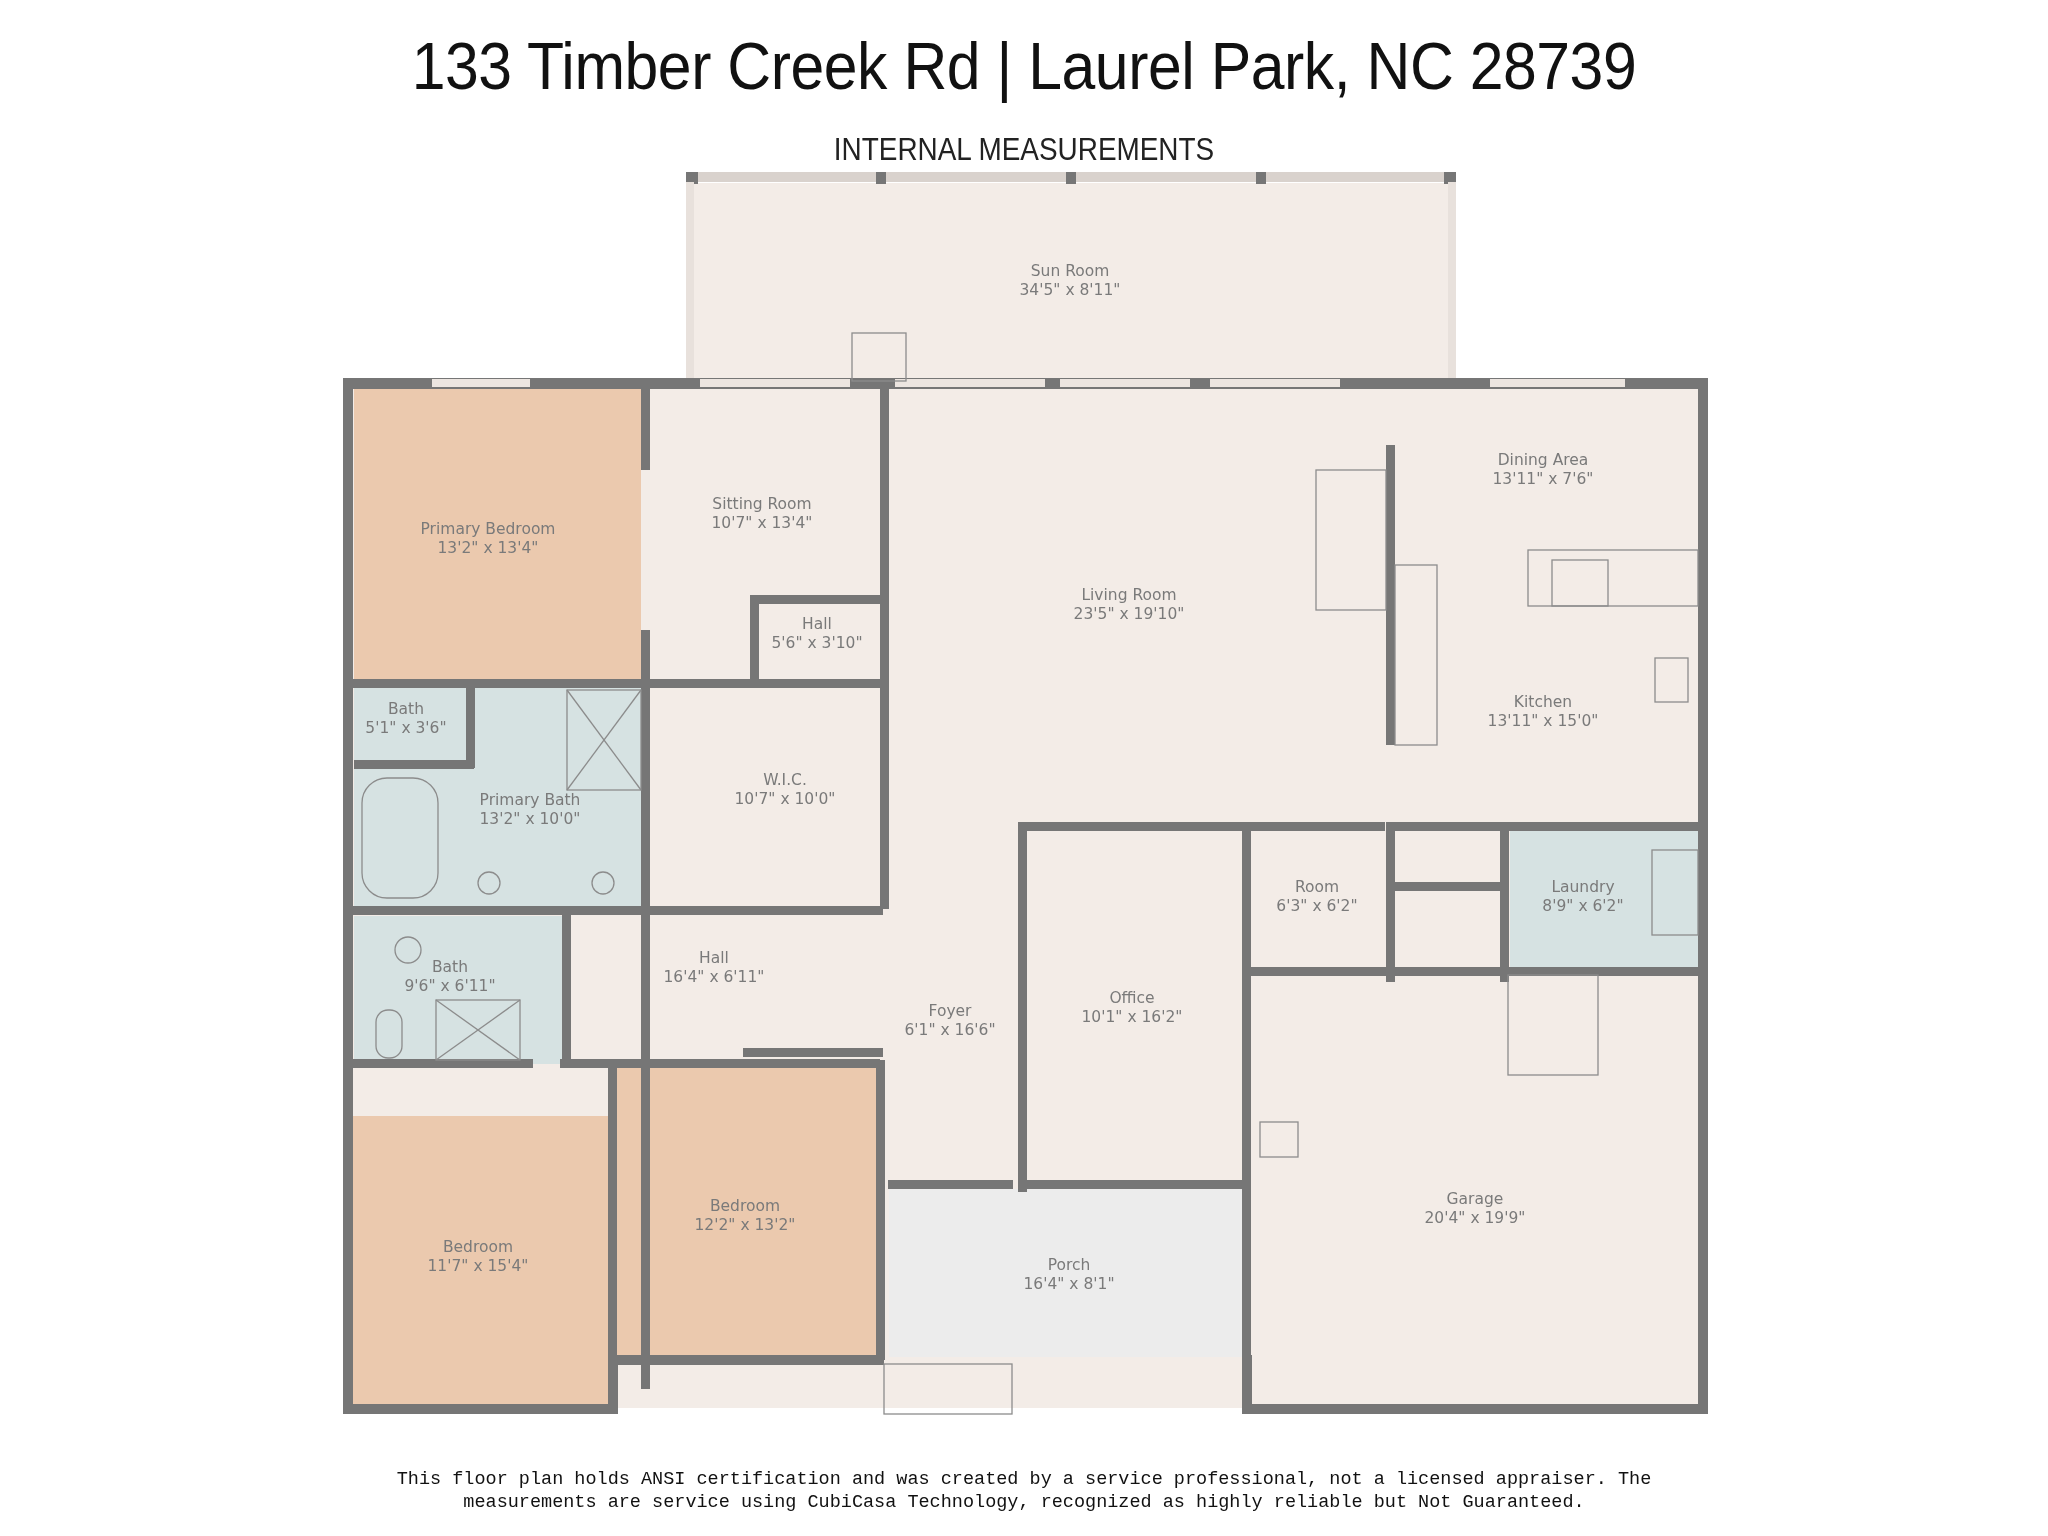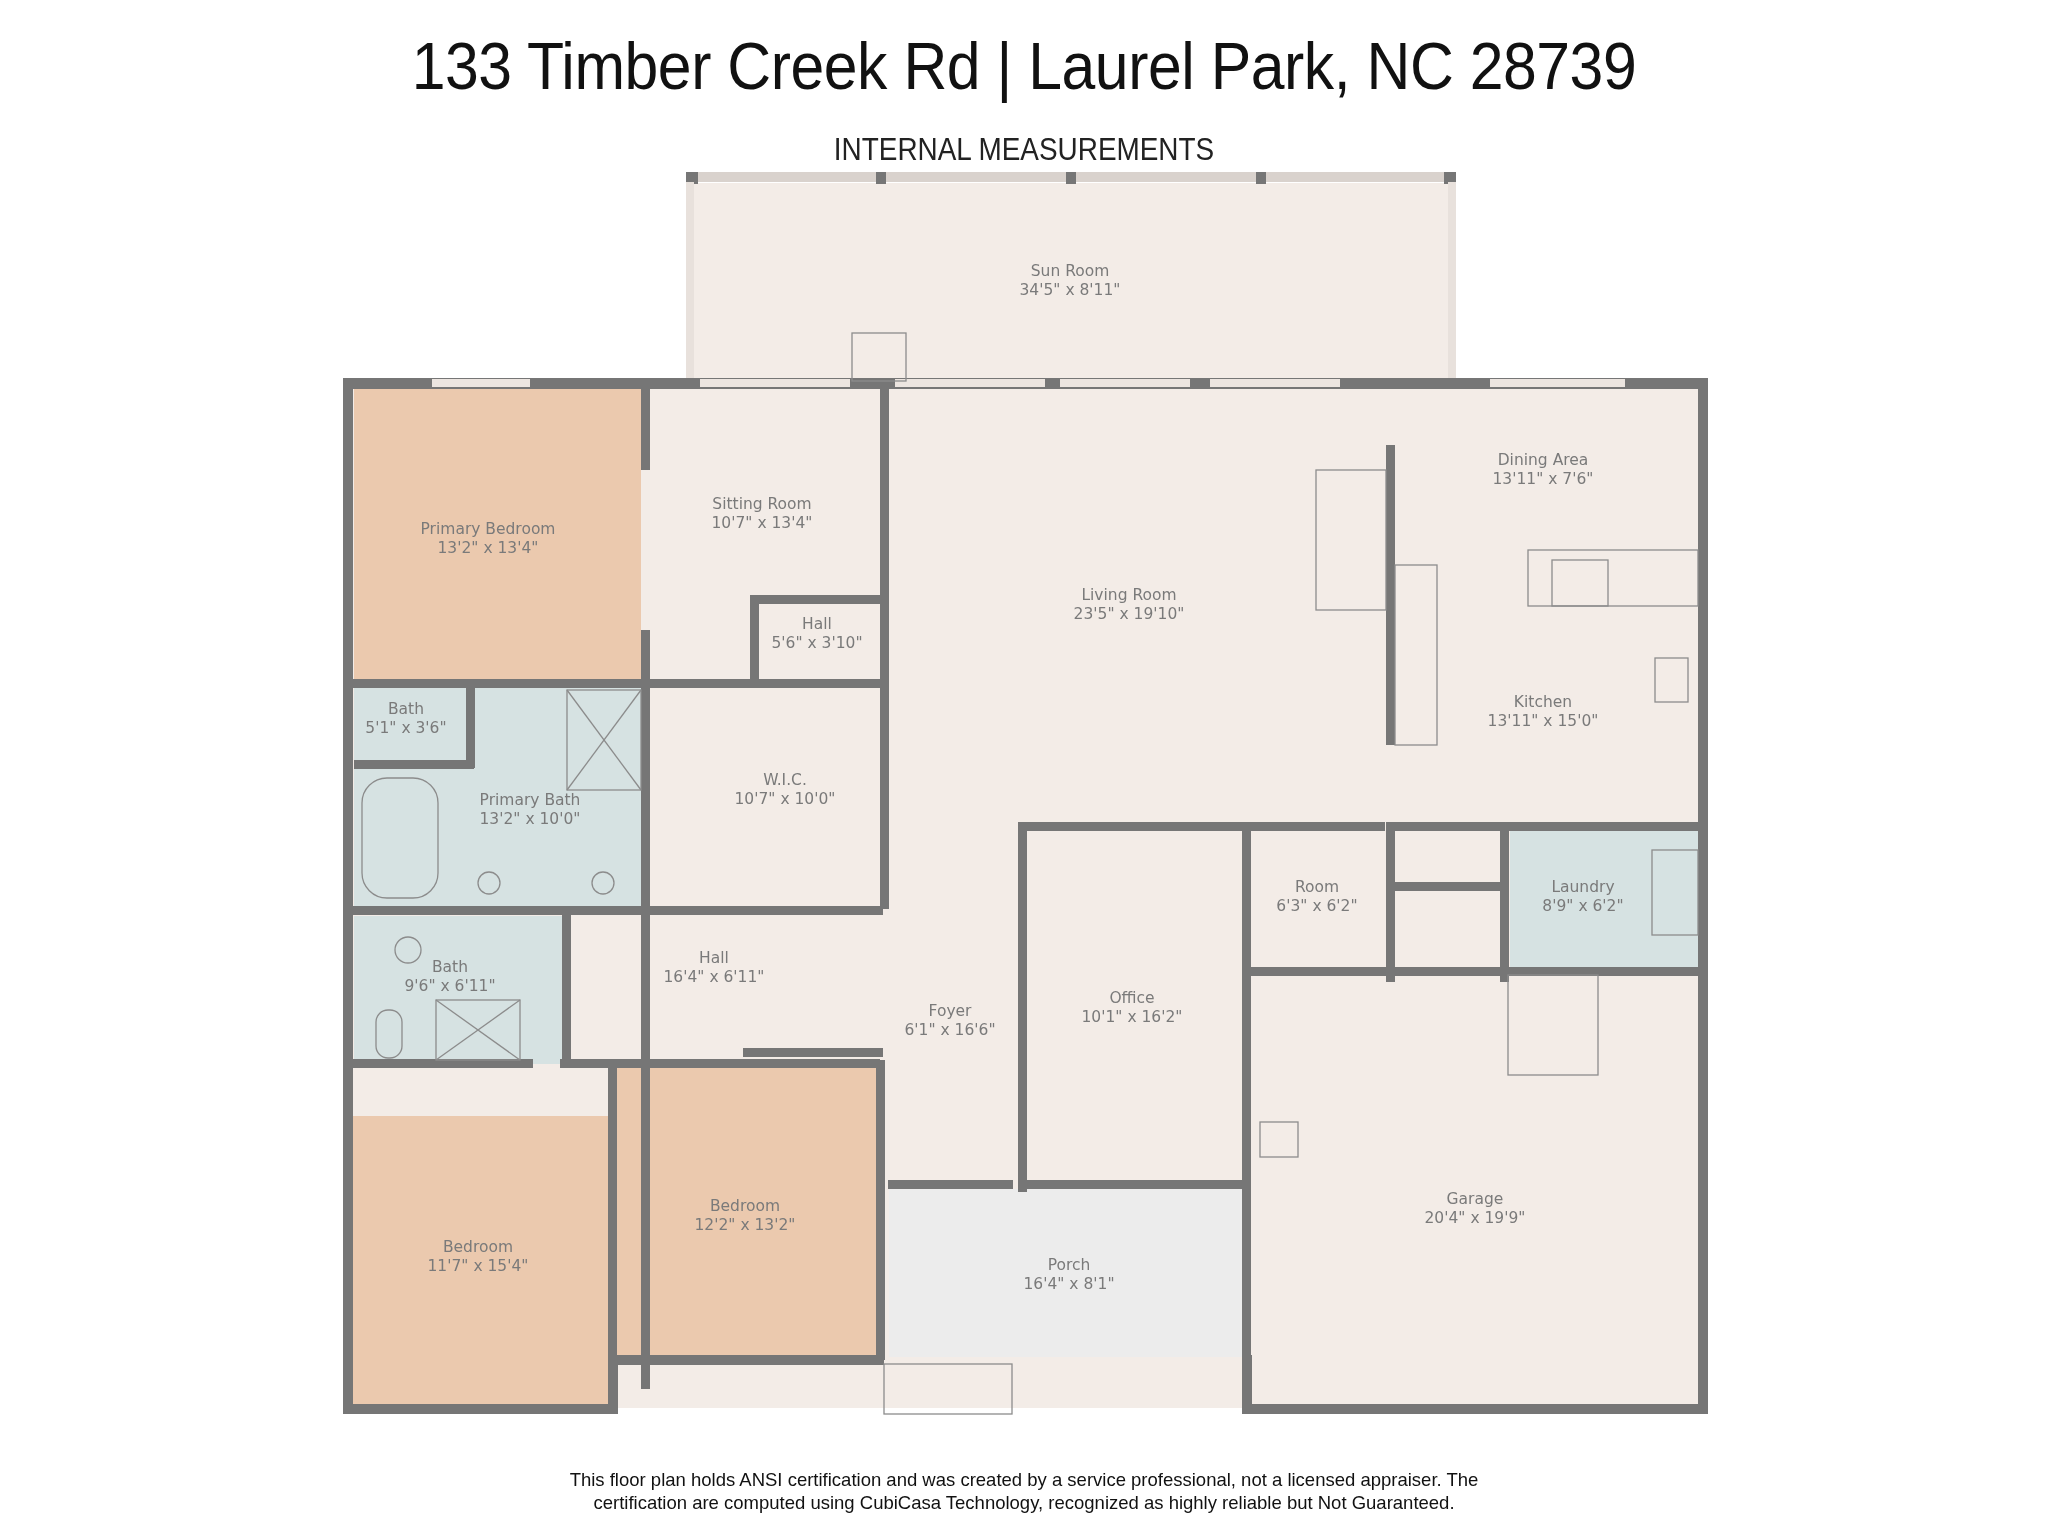--- a/index.html
+++ b/index.html
@@ -1,19 +1,19 @@
 <!DOCTYPE html>
 <html><head>
 <meta charset="utf-8">
 <style>
   html, body { margin:0; padding:0; background:#ffffff; }
   body { width:2048px; height:1536px; position:relative; overflow:hidden; font-family:"DejaVu Sans", sans-serif; }
   .title { position:absolute; left:0; width:2048px; top:28px; text-align:center; font-family:"Liberation Sans", sans-serif; font-size:66px; color:#111; letter-spacing:-0.5px; transform:scaleX(0.92); }
   .subtitle { position:absolute; left:0; width:2048px; top:132px; text-align:center; font-family:"Liberation Sans", sans-serif; font-size:31px; color:#222; transform:scaleX(0.9); }
-  .footer { position:absolute; left:0; width:2048px; top:1468px; text-align:center; font-family:Liberation Sans, sans-serif; font-size:18.5px; color:#111; line-height:23px; }
+  .footer { position:absolute; left:0; width:2048px; top:1468px; text-align:center; font-family:Liberation Mono, monospace; font-size:18.5px; color:#111; line-height:23px; }
   svg.plan { position:absolute; left:0; top:0; }
   .lbl { font-family:"DejaVu Sans", sans-serif; font-size:15.5px; fill:#7a7a7a; text-anchor:middle; }
 </style>
 </head>
 <body>
 
 <div class="title">133 Timber Creek Rd | Laurel Park, NC 28739</div>
 <div class="subtitle">INTERNAL MEASUREMENTS</div>
 
 <svg class="plan" width="2048" height="1536" viewBox="0 0 2048 1536" xmlns="http://www.w3.org/2000/svg">
@@ -151,14 +151,14 @@
     <text class="lbl" x="478" y="1271">11'7" x 15'4"</text>
     <text class="lbl" x="745" y="1211">Bedroom</text>
     <text class="lbl" x="745" y="1230">12'2" x 13'2"</text>
     <text class="lbl" x="1069" y="1270">Porch</text>
     <text class="lbl" x="1069" y="1289">16'4" x 8'1"</text>
   </g>
 </svg>
 
 <div class="footer">
   <div>This floor plan holds ANSI certification and was created by a service professional, not a licensed appraiser. The</div>
-  <div>certification are computed using CubiCasa Technology, recognized as highly reliable but Not Guaranteed.</div>
+  <div>measurements are service using CubiCasa Technology, recognized as highly reliable but Not Guaranteed.</div>
 </div>
 
 </body></html>

